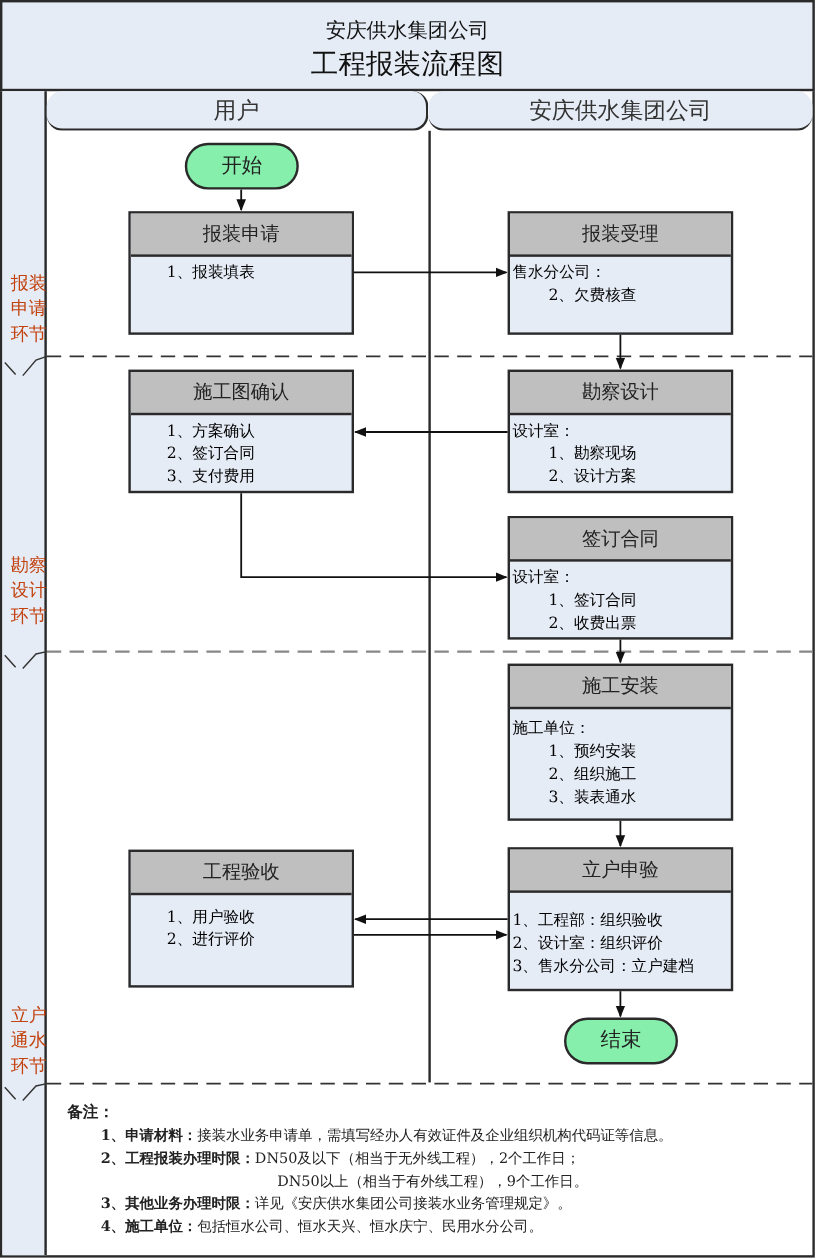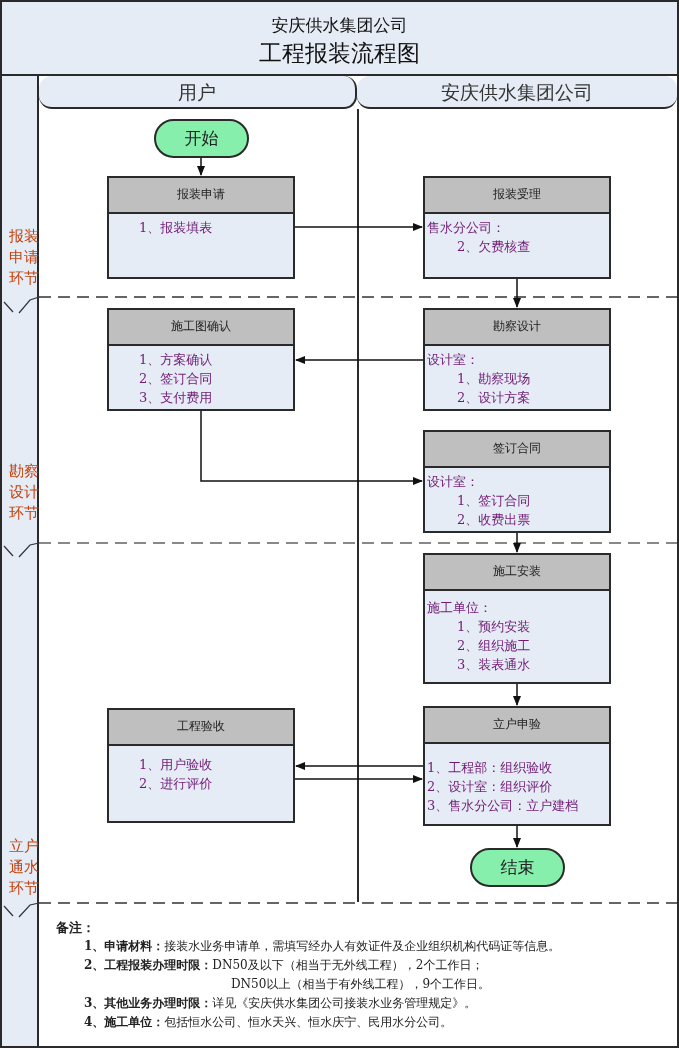--- a/index.html
+++ b/index.html
@@ -19,24 +19,24 @@
                  font-size: 19px; line-height: 33px; color: #333;
                  font-family: "DejaVu Sans", "Liberation Sans", sans-serif;
                  border-bottom: 2px solid #2a2a2a; border-radius: 13px; }
   #lane-header-user { left: 39px; width: 318px; border-right: 2px solid #2a2a2a; }
   #lane-header-company { left: 357px; width: 320px; }
   .phase-label { left: 2px; width: 37px; font-size: 15px; line-height: 21px; text-align: right;
                  color: #c2410c; }
   .lane-divider { left: 357px; width: 2px; background: #2a2a2a; }
   .box { background: #e6ecf6; border: 2px solid #2a2a2a; }
   .box-head { position: absolute; left: 0; right: 0; top: 0; height: 34px; background: #bfbfbf;
-              border-bottom: 2px solid #2a2a2a; text-align: center; font-size: 12px; line-height: 33px;
+              border-bottom: 2px solid #2a2a2a; text-align: center; font-size: 16px; line-height: 33px;
               color: #222; }
   .box-body { position: absolute; left: 0; right: 0; top: 36px; font-size: 13px; line-height: 19px;
-              color: #701a75; padding-top: 4px; }
+              color: #000000; padding-top: 4px; }
   .box-body .org { padding-left: 2px; }
   .box-body .step { padding-left: 32px; }
   .box-body .item { padding-left: 30px; }
   .box-body .item-flush { padding-left: 2px; }
   .terminal { background: #86efac; border: 2px solid #2a2a2a; border-radius: 20px;
               text-align: center; font-size: 17px; color: #222; }
   #connectors { position: absolute; left: 0; top: 0; width: 679px; height: 1048px; pointer-events: none; }
   #notes { left: 56px; top: 918px; width: 610px; font-size: 12px; line-height: 19px; color: #222; }
   #notes .notes-title { font-size: 13px; font-weight: bold; }
   #notes .note { padding-left: 28px; }

